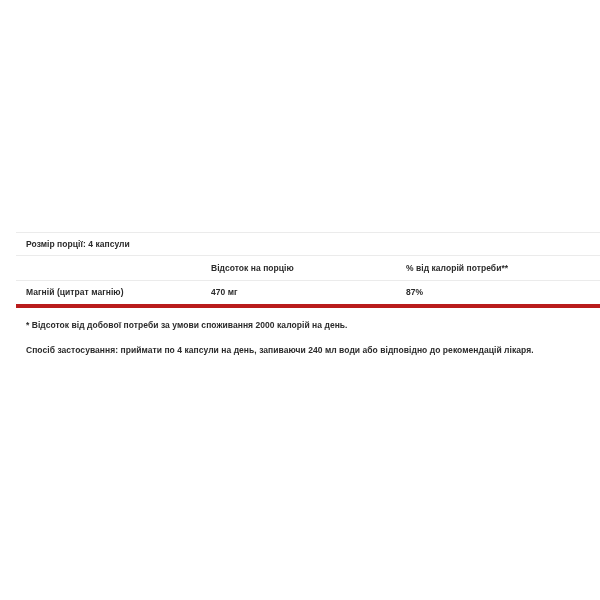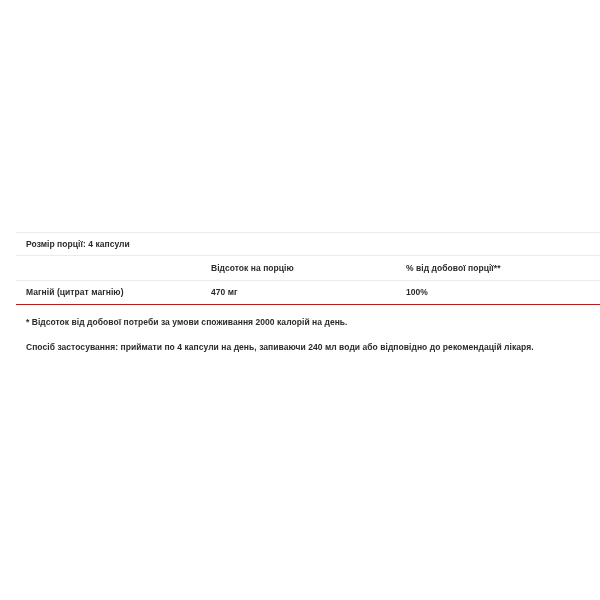--- a/index.html
+++ b/index.html
@@ -37,21 +37,21 @@
     border-collapse: collapse;
     table-layout: fixed;
     margin: 0;
     padding: 0;
   }
 
   .facts-table tr {
     border-top: 1px solid #ebebeb;
   }
   .facts-table tr.last-row {
-    border-bottom: 1px solid #b91c1c;
+    border-bottom: 4px solid #b91c1c;
   }
 
   .facts-table td {
     font-size: 8.5px;
     font-weight: bold;
     line-height: 1.2;
     color: #2b2b2b;
     padding: 6px 0 6px 0;
     vertical-align: middle;
     letter-spacing: 0.05px;
@@ -92,26 +92,26 @@
   <div class="facts-block">
 
     <table class="facts-table">
       <tbody>
         <tr>
           <td class="c1" colspan="3">Розмір порції: 4 капсули</td>
         </tr>
         <tr class="header-row">
           <td class="c1"></td>
           <td class="c2">Відсоток на порцію</td>
-          <td class="c3">% від добової порції**</td>
+          <td class="c3">% від калорій потреби**</td>
         </tr>
         <tr class="last-row">
           <td class="c1">Магній (цитрат магнію)</td>
           <td class="c2">470 мг</td>
-          <td class="c3">100%</td>
+          <td class="c3">87%</td>
         </tr>
       </tbody>
     </table>
 
     <div class="footnotes">
       <div class="footnote fn-daily">* Відсоток від добової потреби за умови споживання 2000 калорій на день.</div>
       <div class="footnote fn-usage">Спосіб застосування: приймати по 4 капсули на день, запиваючи 240 мл води або відповідно до рекомендацій лікаря.</div>
     </div>
 
   </div>

